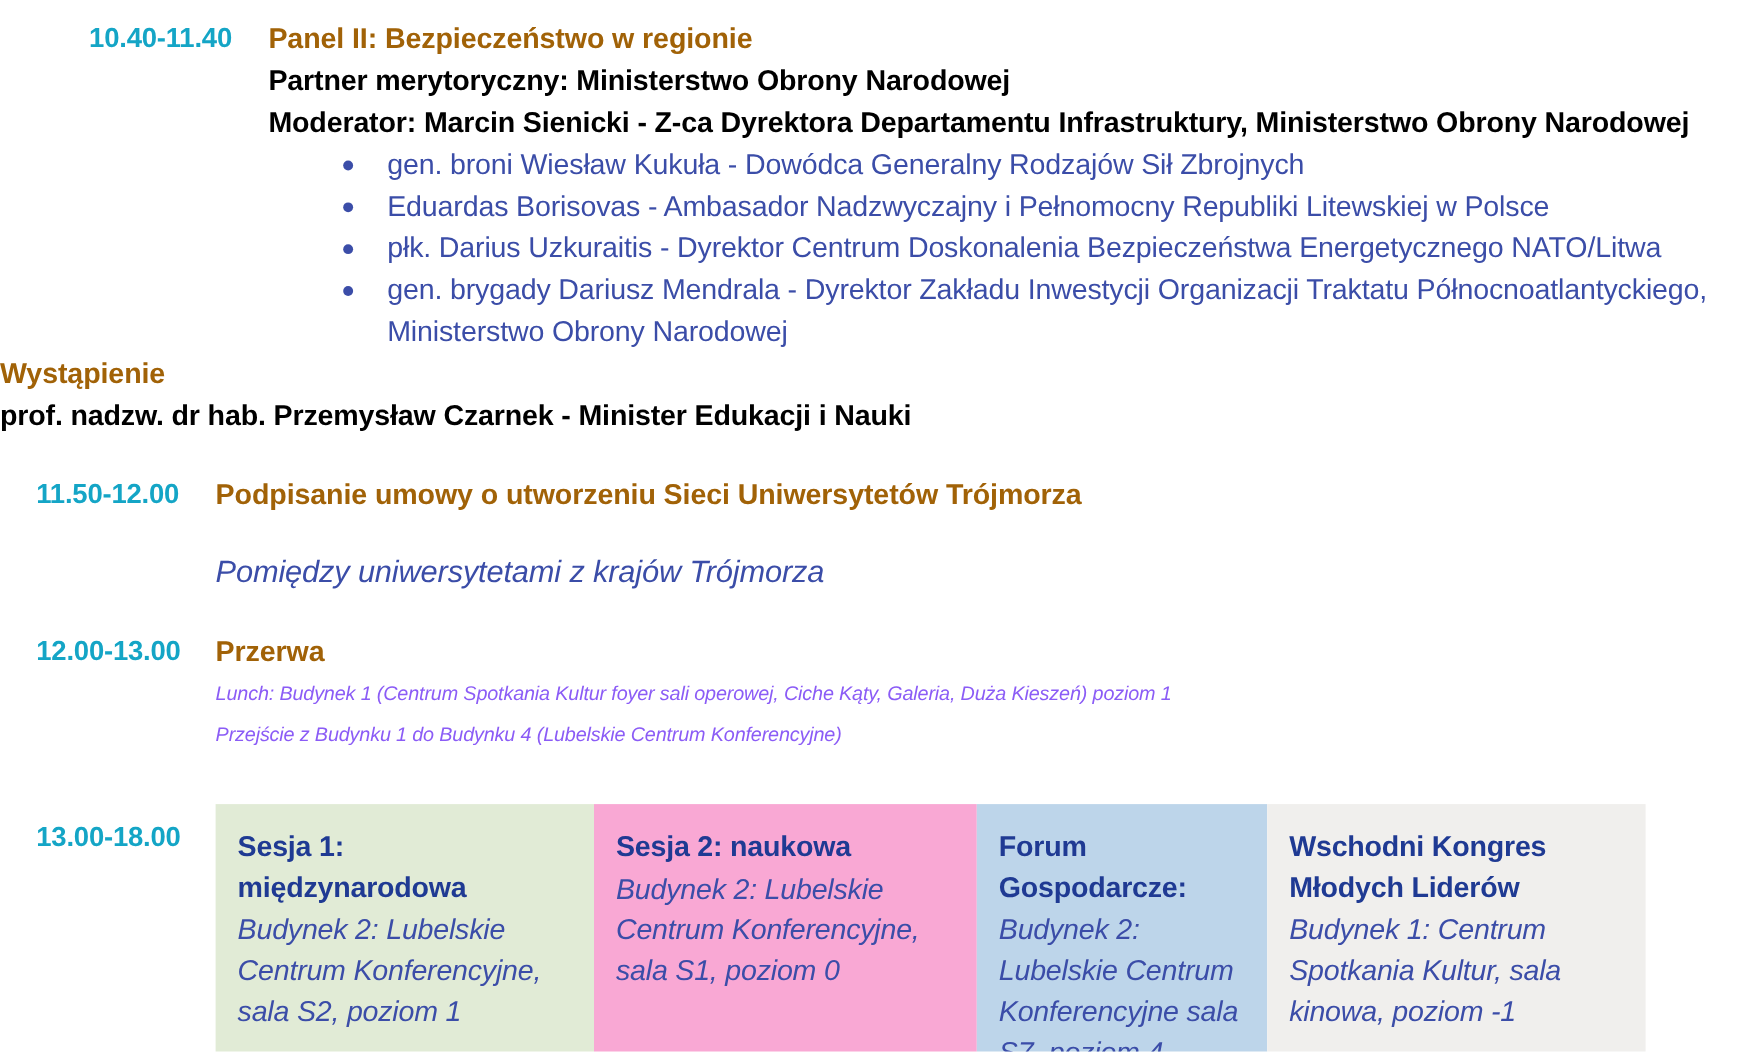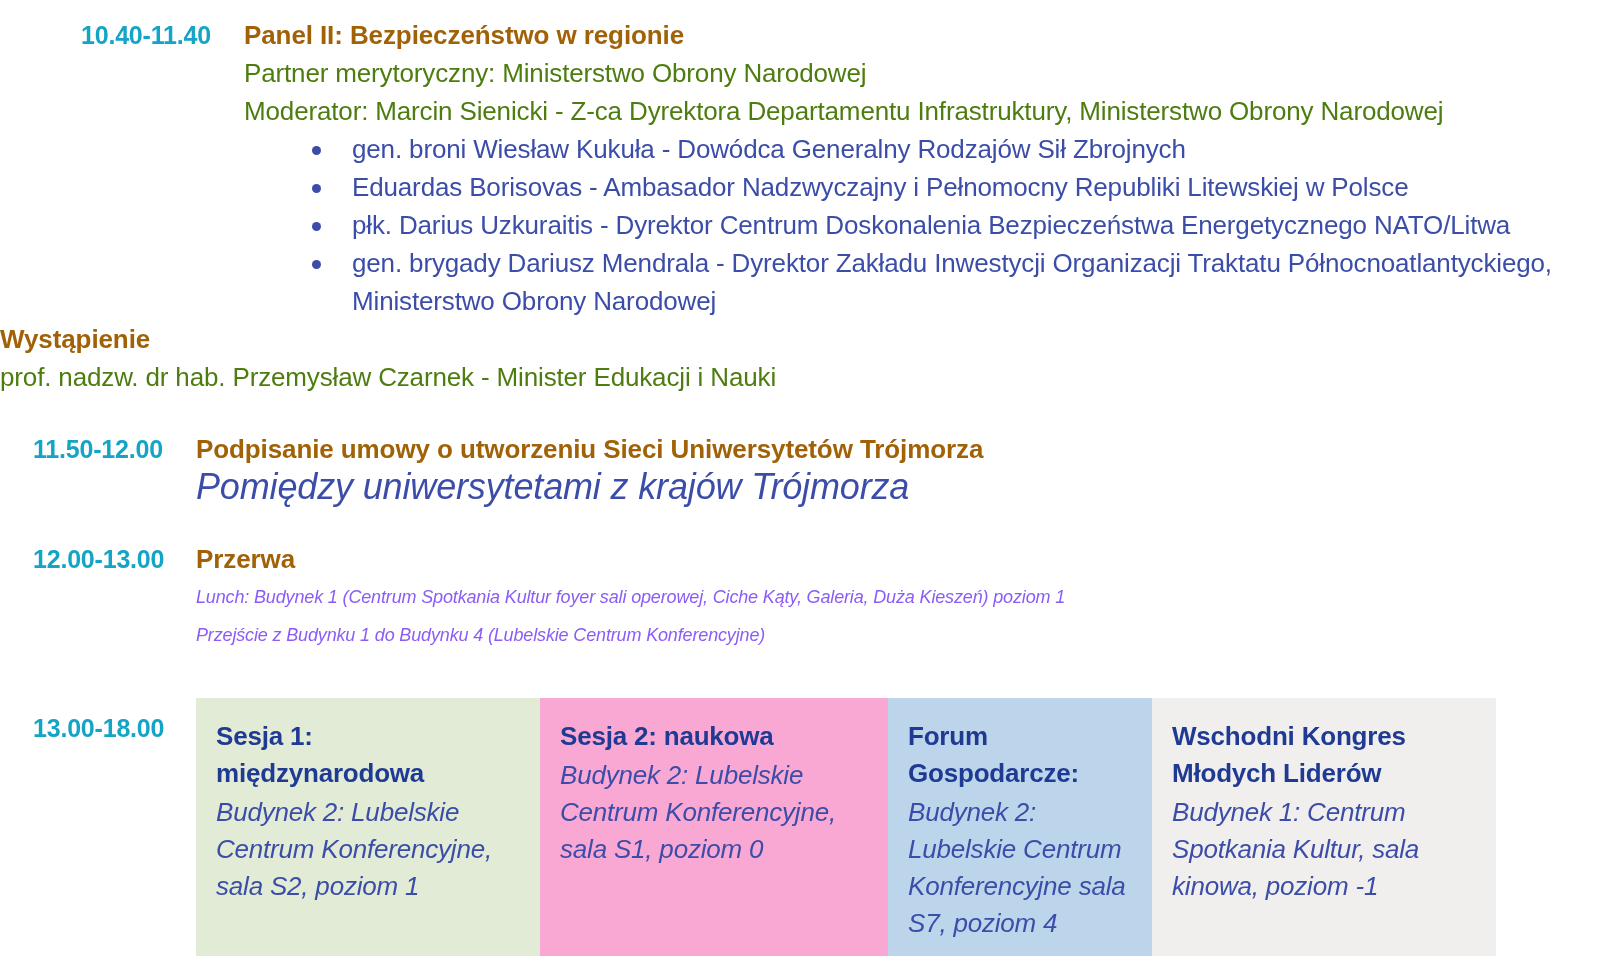--- a/index.html
+++ b/index.html
@@ -45,32 +45,33 @@
 
   
   .hd {
     color: #a16207;
     font-weight: bold;
     font-size: 26px;
     line-height: 38px;
     letter-spacing: -0.1px;
   }
   .bd {
-    color: #4d7c0f;
-    font-size: 26px;
-    line-height: 38px;
-    font-weight: normal;
+    color: #000000;
+    font-size: 26px;
+    line-height: 38px;
+    font-weight: bold;
     letter-spacing: -0.15px;
   }
   .it {
     color: #3b4da8;
-    font-size: 36px;
+    font-size: 28px;
     line-height: 38px;
     font-style: italic;
     letter-spacing: -0.15px;
+    margin-top: 33px;
   }
   .teal-it {
     color: #8b5cf6;
     font-size: 18px;
     line-height: 38px;
     font-style: italic;
     letter-spacing: -0.15px;
   }
 
   

